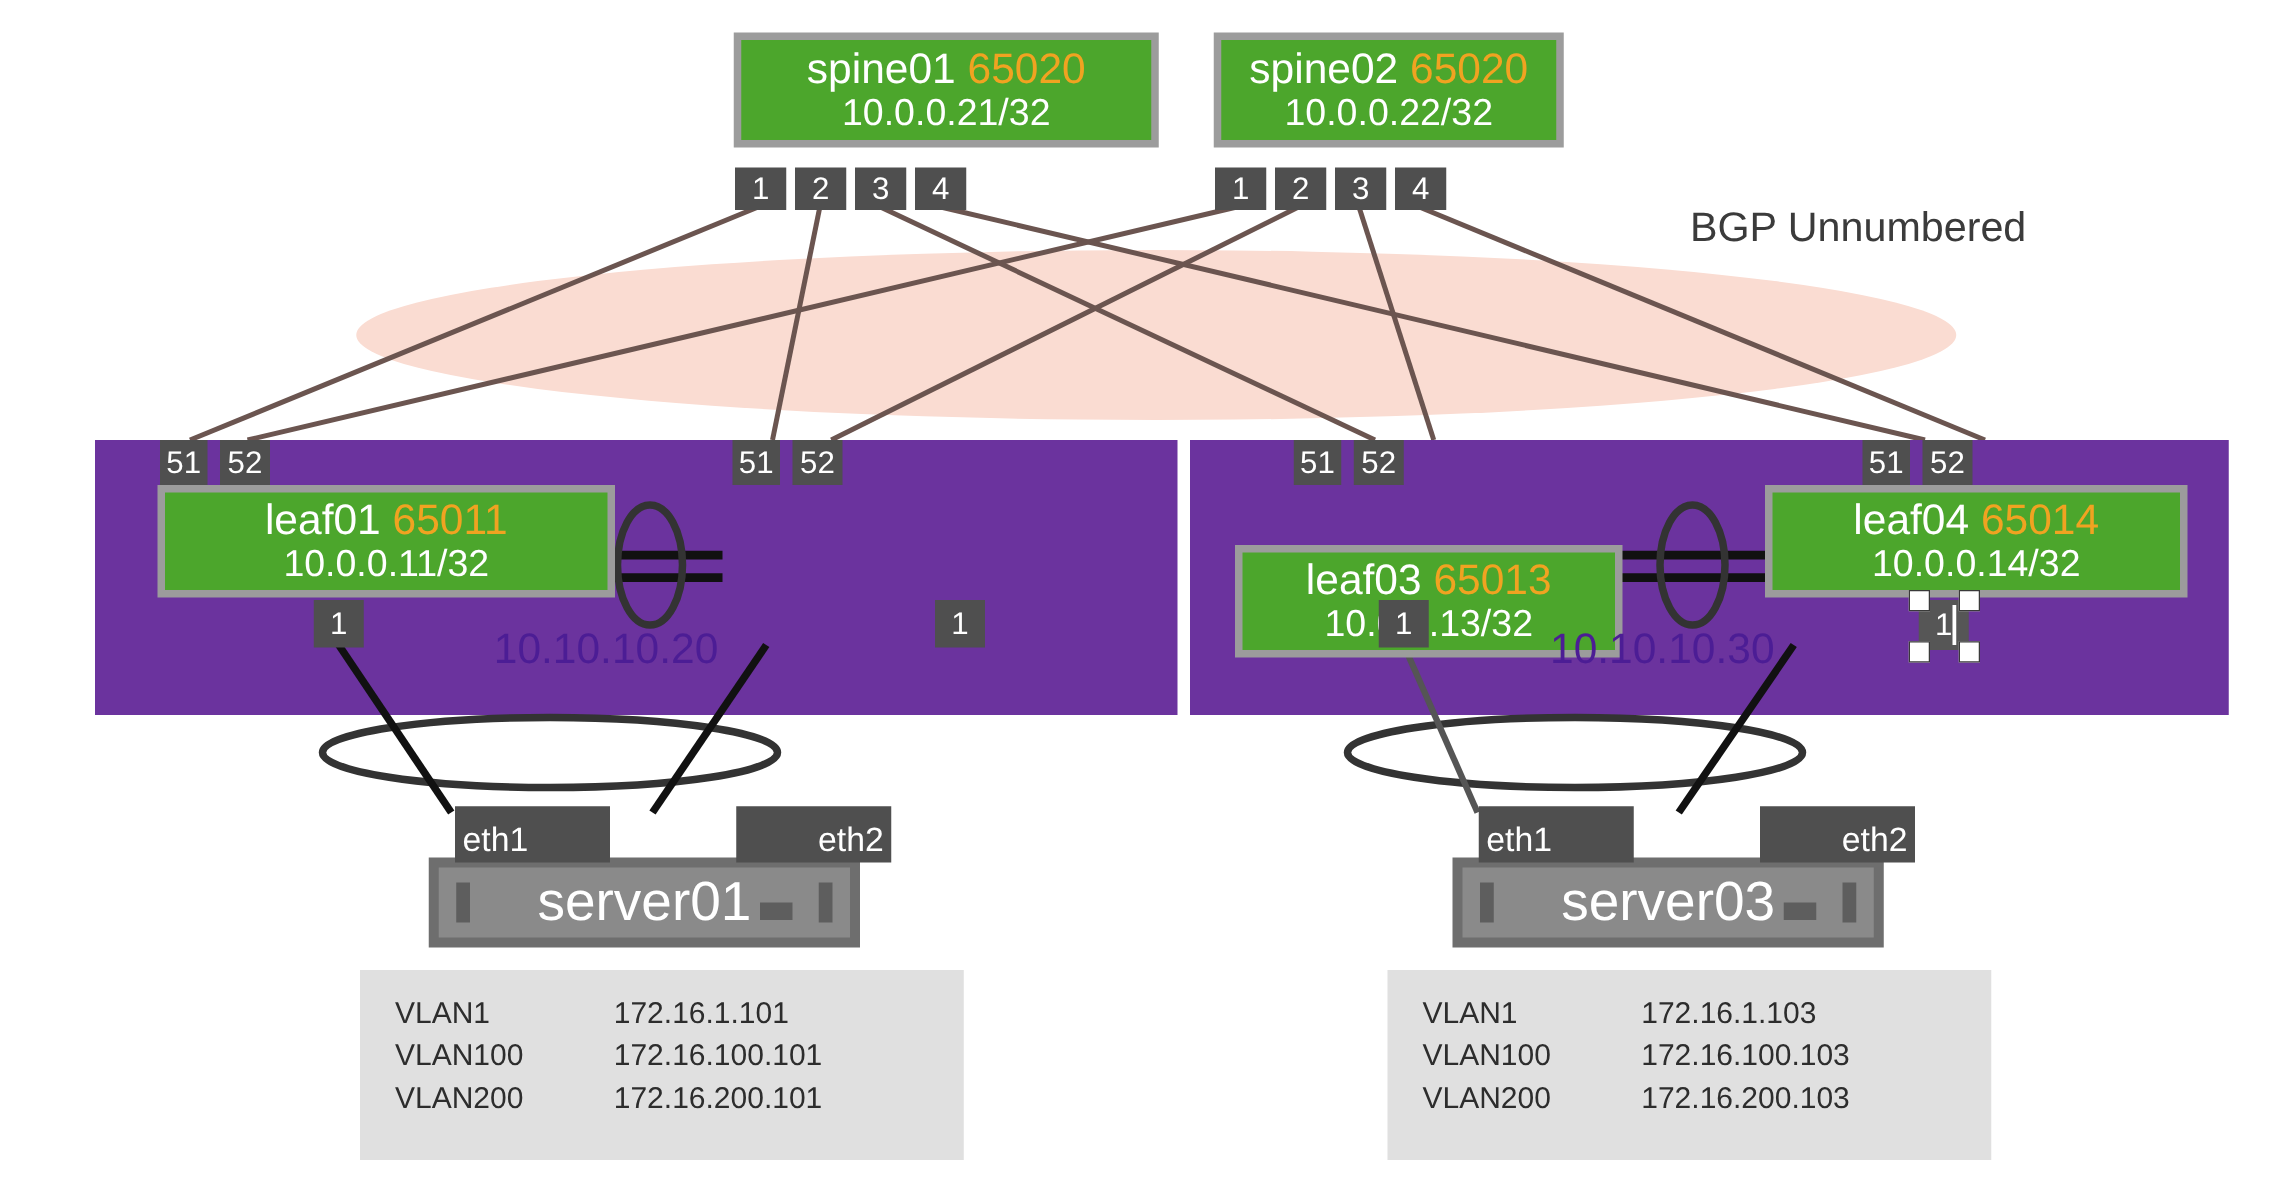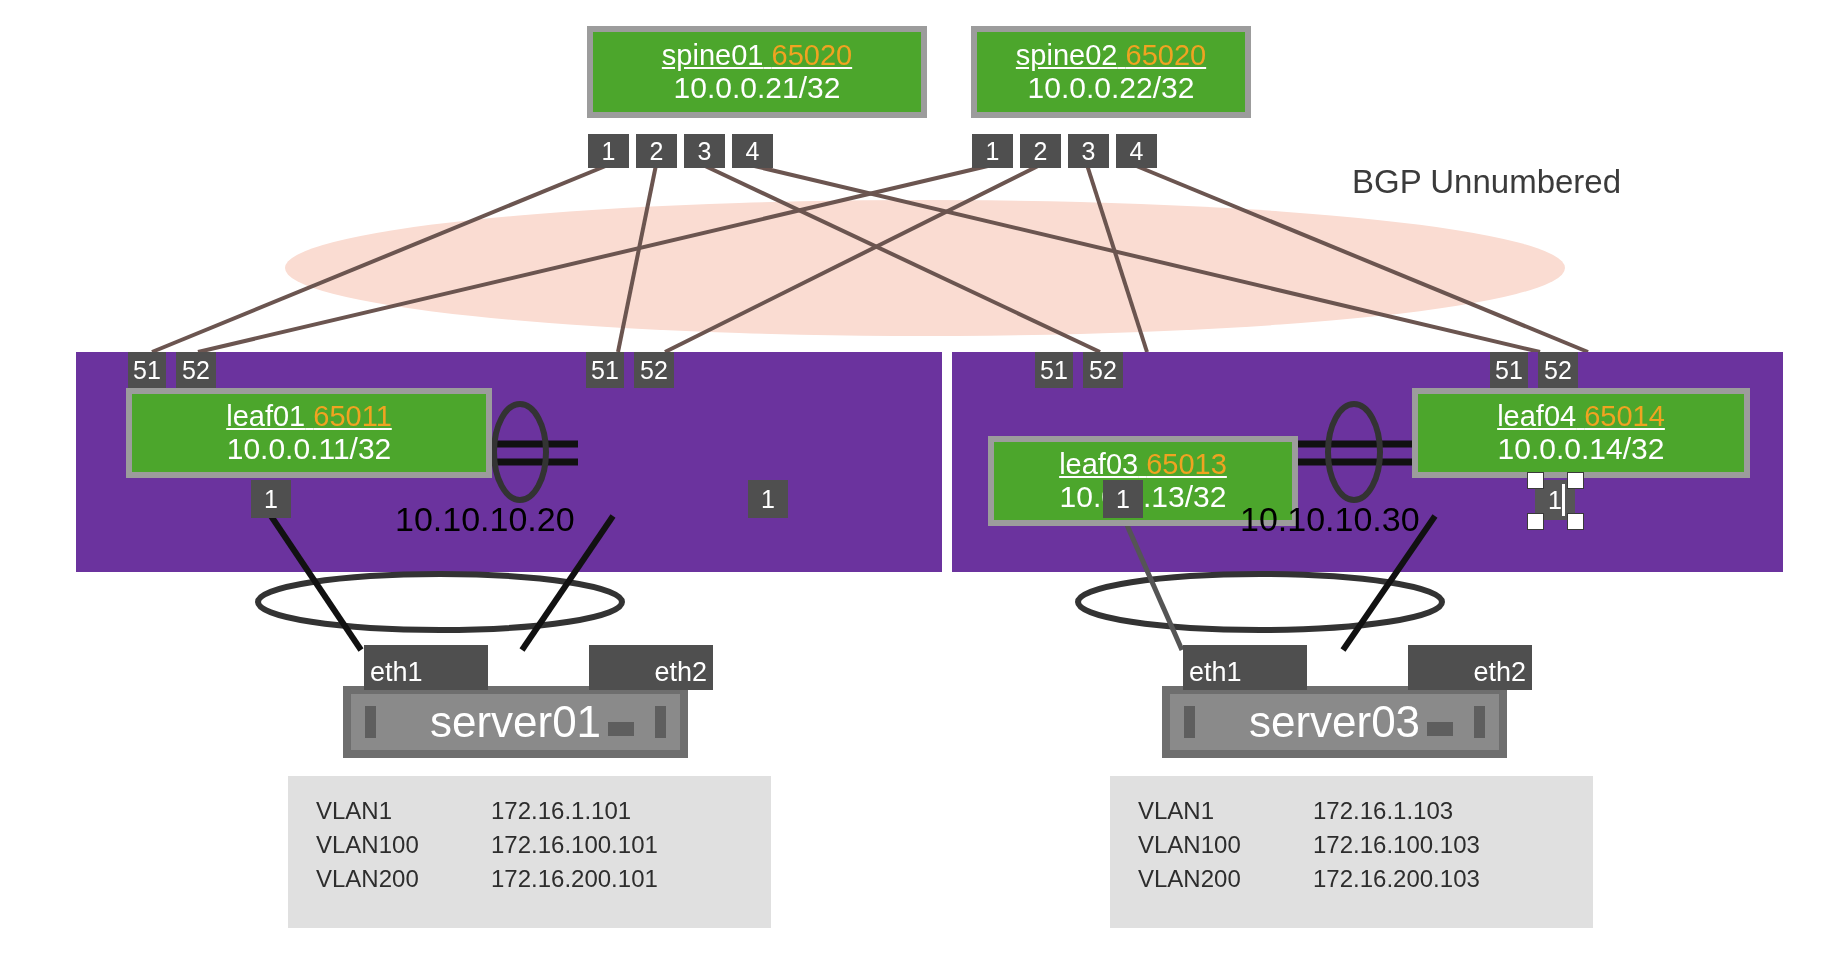--- a/index.html
+++ b/index.html
@@ -10,36 +10,36 @@
   svg.layer.under{z-index:1;}
   svg.layer.mid{z-index:3;}
 
   .pod{position:absolute;background:#6B339E;z-index:2;}
 
   
   .dev{position:absolute;background:#9C9C9C;z-index:4;box-sizing:border-box;padding:6px;}
   .dev .inner{background:#4CA62C;width:100%;height:100%;display:flex;
       flex-direction:column;align-items:center;justify-content:center;
       color:#fff;line-height:1.12;}
-  .dev .l1{font-size:29px;white-space:nowrap;text-decoration:underline;}
+  .dev .l1{font-size:34px;white-space:nowrap;}
   .dev .l2{font-size:30px;white-space:nowrap;}
   .asn{color:#F0A321;}
 
   
   .port{position:absolute;background:#4F4F4F;color:#fff;z-index:5;
         display:flex;align-items:center;justify-content:center;
         font-size:25px;line-height:1;box-sizing:border-box;}
   .port.sel{background:#565656;}
 
   .handle{position:absolute;width:17px;height:17px;background:#fff;
           border:1px solid #3a3a3a;z-index:9;box-sizing:border-box;}
   .caret{position:absolute;width:3px;background:#fff;z-index:9;}
 
   
-  .vip{position:absolute;color:#000000;font-size:34px;z-index:5;white-space:nowrap;}
+  .vip{position:absolute;color:#4c1d95;font-size:34px;z-index:5;white-space:nowrap;}
 
   .note{position:absolute;color:#3b3b3b;font-size:33px;z-index:6;white-space:nowrap;}
 
   
   .server{position:absolute;background:#6E6E6E;z-index:5;box-sizing:border-box;padding:8px;}
   .server .face{position:relative;background:#8A8A8A;width:100%;height:100%;
       display:flex;align-items:center;justify-content:center;}
   .server .nm{color:#fff;font-size:44px;line-height:1;z-index:2;}
   .server .bar{position:absolute;top:12px;bottom:12px;width:11px;background:#5E5E5E;z-index:1;}
   .server .bar.l{left:14px;}

